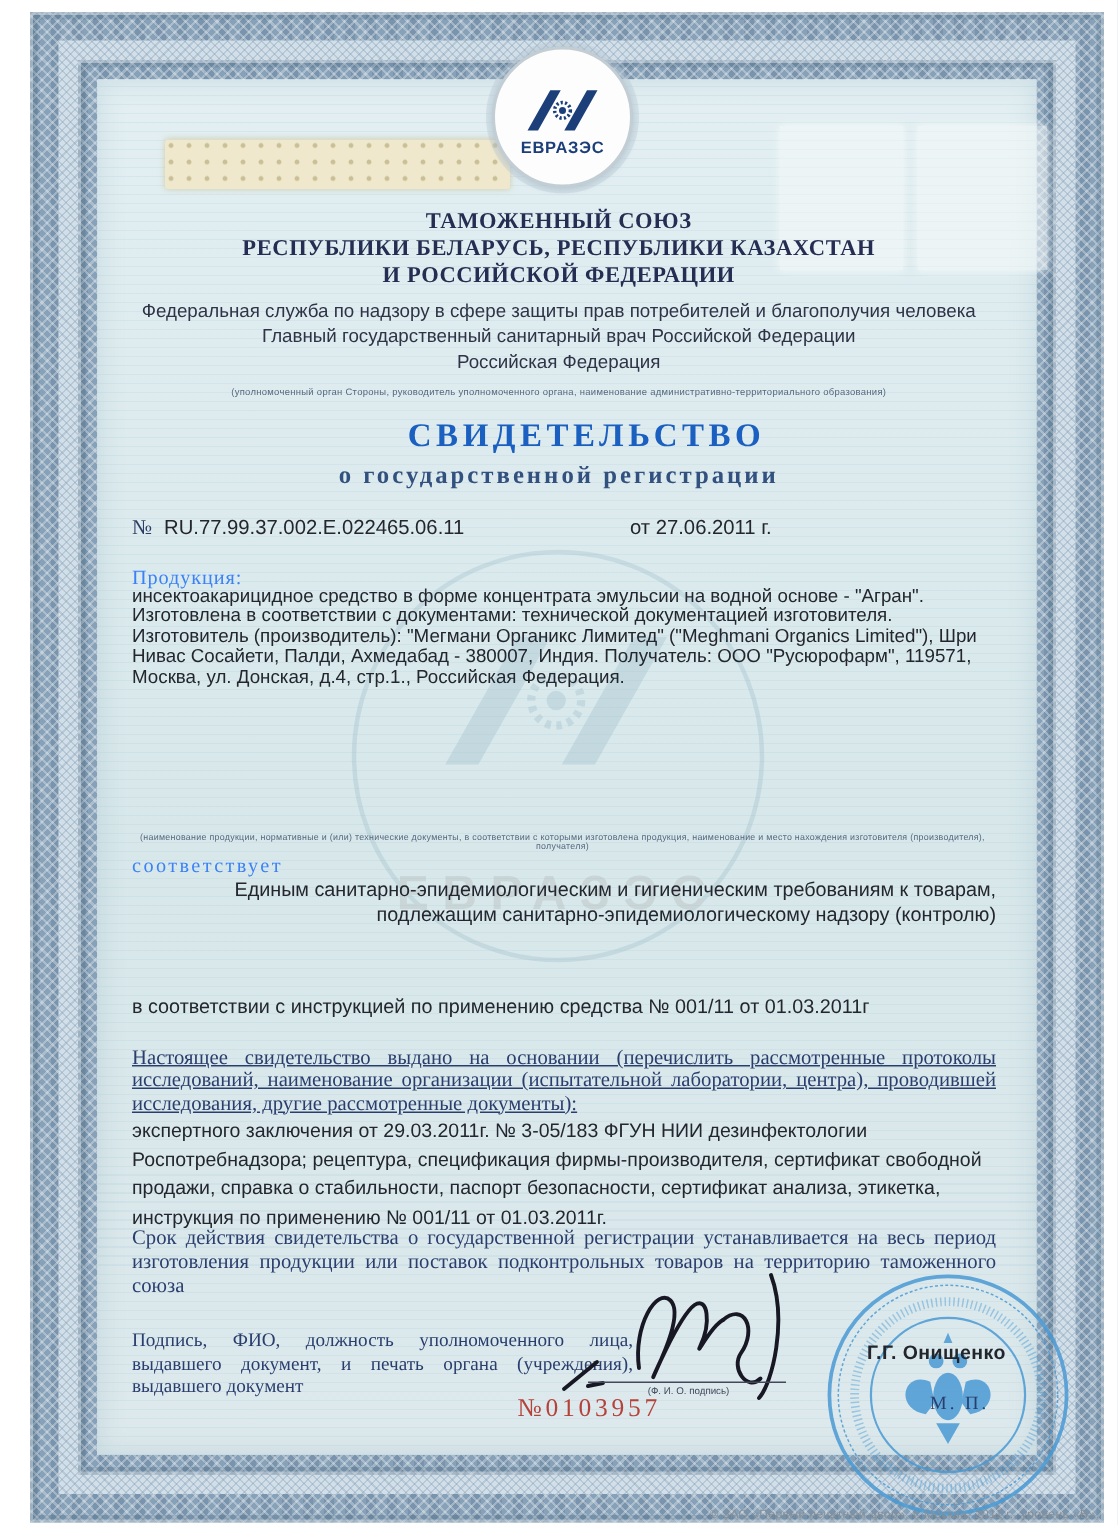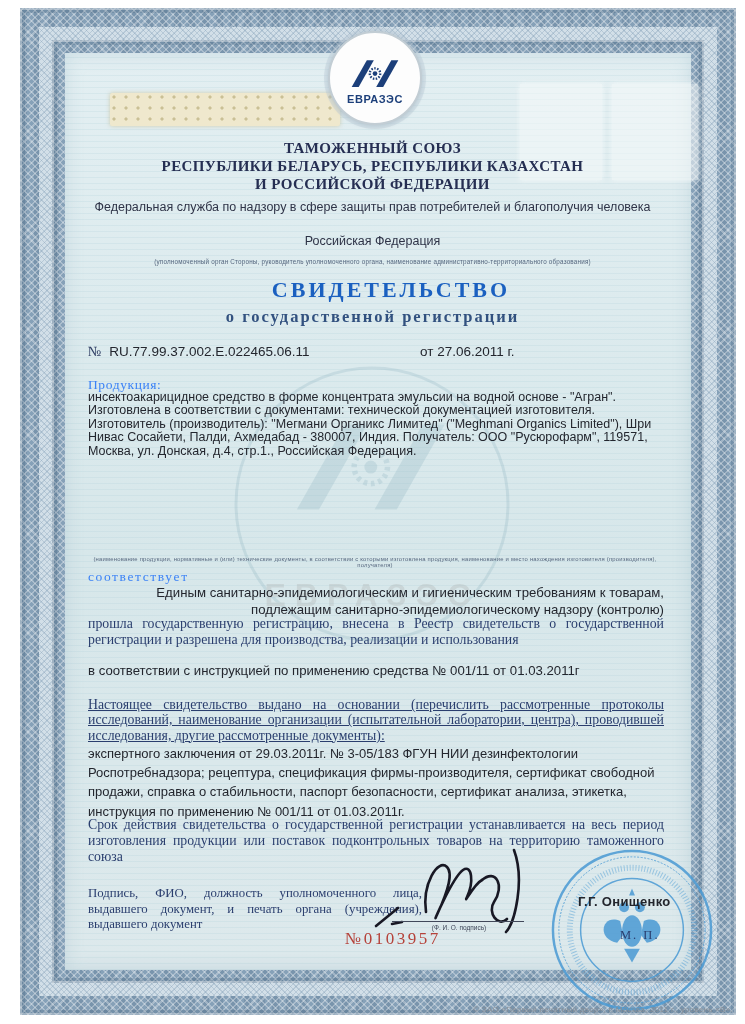--- a/index.html
+++ b/index.html
@@ -129,39 +129,39 @@
         <circle cx="48" cy="33" r="4"></circle>
       </g>
     </svg>
     <div class="logo-label">ЕВРАЗЭС</div>
   </div>
 
   <div class="abs center serif hdr1" style="top:139px;">ТАМОЖЕННЫЙ СОЮЗ</div>
   <div class="abs center serif hdr1" style="top:157px;">РЕСПУБЛИКИ БЕЛАРУСЬ, РЕСПУБЛИКИ КАЗАХСТАН</div>
   <div class="abs center serif hdr1" style="top:175px;">И РОССИЙСКОЙ ФЕДЕРАЦИИ</div>
   <div class="abs center sans hdr2" style="top:199px;">Федеральная служба по надзору в сфере защиты прав потребителей и благополучия человека</div>
+  <div class="abs center sans hdr2" style="top:216px;">Главный государственный санитарный врач Российской Федерации</div>
   <div class="abs center sans hdr2" style="top:233px;">Российская Федерация</div>
   <div class="abs center caption-tiny" style="top:258px;">(уполномоченный орган Стороны, руководитель уполномоченного органа, наименование административно-территориального образования)</div>
 
   <div class="abs center serif doc-title" style="top:277px;">СВИДЕТЕЛЬСТВО</div>
   <div class="abs center serif doc-subtitle" style="top:307px;">о государственной регистрации</div>
 
   <div class="abs numrow">
     <span class="no">№</span><span>RU.77.99.37.002.Е.022465.06.11</span>
     <span class="date">от 27.06.2011 г.</span>
   </div>
 
   <div class="abs serif lbl" style="left:88px;top:377px;">Продукция:</div>
   <div class="abs sans body-sans" style="left:88px;top:391px;width:576px;">инсектоакарицидное средство в форме концентрата эмульсии на водной основе - "Агран". Изготовлена в соответствии с документами: технической документацией изготовителя. Изготовитель (производитель): "Мегмани Органикс Лимитед" ("Meghmani Organics Limited"), Шри Нивас Сосайети, Палди, Ахмедабад - 380007, Индия.  Получатель: ООО "Русюрофарм", 119571, Москва, ул. Донская, д.4, стр.1., Российская Федерация.</div>
 
   <div class="abs caption-tiny" style="left:88px;top:556px;width:574px;text-align:center;font-size:5.9px;">(наименование продукции, нормативные и (или) технические документы, в соответствии с которыми изготовлена продукция, наименование и место нахождения изготовителя (производителя), получателя)</div>
   <div class="abs serif lbl" style="left:88px;top:569px;letter-spacing:1.6px;">соответствует</div>
   <div class="abs sans body-sans2" style="left:88px;top:584px;width:576px;">Единым санитарно-эпидемиологическим и гигиеническим требованиям к товарам, подлежащим санитарно-эпидемиологическому надзору (контролю)</div>
 
-  <div class="abs serif para-serif" style="left:88px;top:616px;width:576px;line-height:15.8px;">прошла государственную регистрацию, внесена в Реестр свидетельств о государственной регистрации и разрешена для производства, реализации и использования</div>
   <div class="abs sans" style="left:88px;top:663px;width:576px;font-size:13.2px;color:#23262e;">в соответствии с инструкцией по применению средства № 001/11 от 01.03.2011г</div>
 
   <div class="abs serif para-serif" style="left:88px;top:697px;width:576px;line-height:15.3px;text-decoration:underline;">Настоящее свидетельство выдано на основании (перечислить рассмотренные протоколы исследований, наименование организации (испытательной лаборатории, центра), проводившей исследования, другие рассмотренные документы):</div>
   <div class="abs sans" style="left:88px;top:744px;width:582px;font-size:13px;line-height:19.2px;color:#23262e;">экспертного заключения от 29.03.2011г. № 3-05/183 ФГУН НИИ дезинфектологии Роспотребнадзора; рецептура, спецификация фирмы-производителя, сертификат свободной продажи, справка о стабильности, паспорт безопасности, сертификат анализа, этикетка, инструкция по применению № 001/11 от 01.03.2011г.</div>
 
   <div class="abs serif para-serif" style="left:88px;top:817px;width:576px;line-height:16px;">Срок действия свидетельства о государственной регистрации устанавливается на весь период изготовления продукции или поставок подконтрольных товаров на территорию таможенного союза</div>
 
   <div class="abs serif sig-caption" style="left:88px;top:886px;width:334px;">Подпись, ФИО, должность уполномоченного лица, выдавшего документ, и печать органа (учреждения), выдавшего документ</div>
 
   <div class="abs seal">

